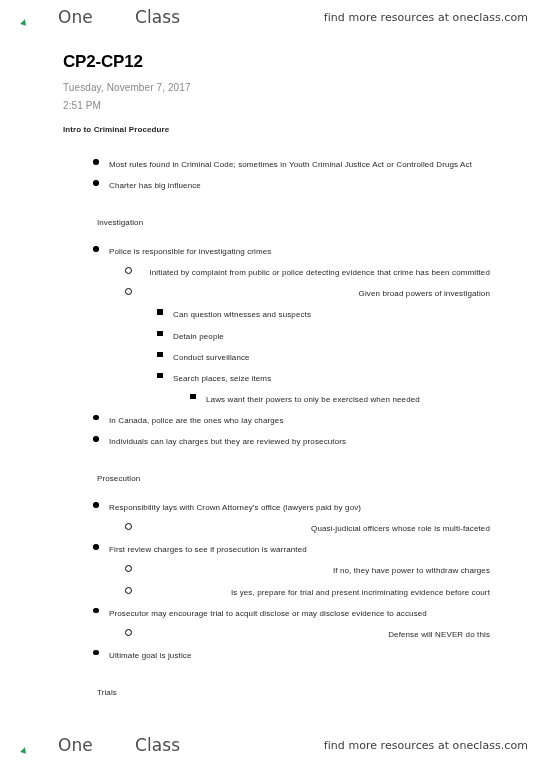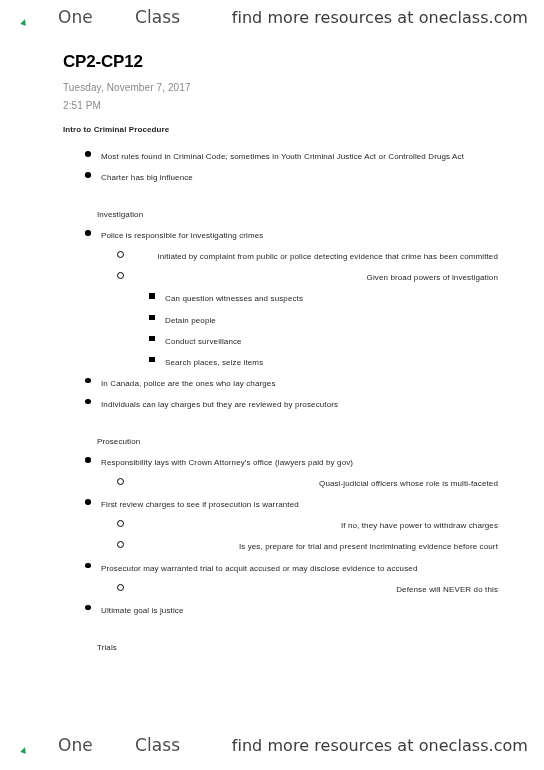--- a/index.html
+++ b/index.html
@@ -54,21 +54,21 @@
     left: 5px;
     width: 0;
     height: 0;
     border-left: 3px solid transparent;
     border-right: 3px solid transparent;
     border-bottom: 6px solid #1f9d55;
     transform: rotate(18deg);
   }
   .promo-text {
     font-family: "DejaVu Sans", sans-serif;
-    font-size: 16px;
+    font-size: 11px;
     color: #3b3b3b;
     letter-spacing: 0.05px;
     text-align: center;
   }
 
   
   .note-body {
     position: absolute;
     top: 52px;
     left: 0;
@@ -100,21 +100,21 @@
   }
   .section-heading.sub {
     font-weight: 400;
     padding-left: 34px;
   }
   .spacer-sm { height: 11px; }
   .spacer-md { height: 17px; }
 
   ul.bullets {
     list-style: none;
-    margin: 0;
+    margin: 8px;
     padding: 0;
   }
   ul.bullets li {
     position: relative;
     font-size: 8px;
     line-height: 1.45;
     letter-spacing: 0.12px;
     color: #231f20;
     margin-bottom: 9.5px;
     padding-right: 46px;
@@ -220,20 +220,24 @@
       <span>Detain people</span>
     </li>
     <li class="lvl3">
       <span class="marker square"></span>
       <span>Conduct surveillance</span>
     </li>
     <li class="lvl3">
       <span class="marker square"></span>
       <span>Search places, seize items</span>
     </li>
+    <li class="lvl4">
+      <span class="marker square"></span>
+      <span>Laws want their powers to only be exercised when needed</span>
+    </li>
     <li class="lvl1">
       <span class="marker disc"></span>
       <span>In Canada, police are the ones who lay charges</span>
     </li>
     <li class="lvl1">
       <span class="marker disc"></span>
       <span>Individuals can lay charges but they are reviewed by prosecutors</span>
     </li>
   </ul>
 
@@ -257,21 +261,21 @@
     <li class="lvl2">
       <span class="marker circle"></span>
       <span>If no, they have power to withdraw charges</span>
     </li>
     <li class="lvl2">
       <span class="marker circle"></span>
       <span>Is yes, prepare for trial and present incriminating evidence before court</span>
     </li>
     <li class="lvl1">
       <span class="marker disc"></span>
-      <span>Prosecutor may warranted trial to acquit accused or may disclose evidence to accused</span>
+      <span>Prosecutor may encourage trial to acquit disclose or may disclose evidence to accused</span>
     </li>
     <li class="lvl2">
       <span class="marker circle"></span>
       <span>Defense will NEVER do this</span>
     </li>
     <li class="lvl1">
       <span class="marker disc"></span>
       <span>Ultimate goal is justice</span>
     </li>
   </ul>

